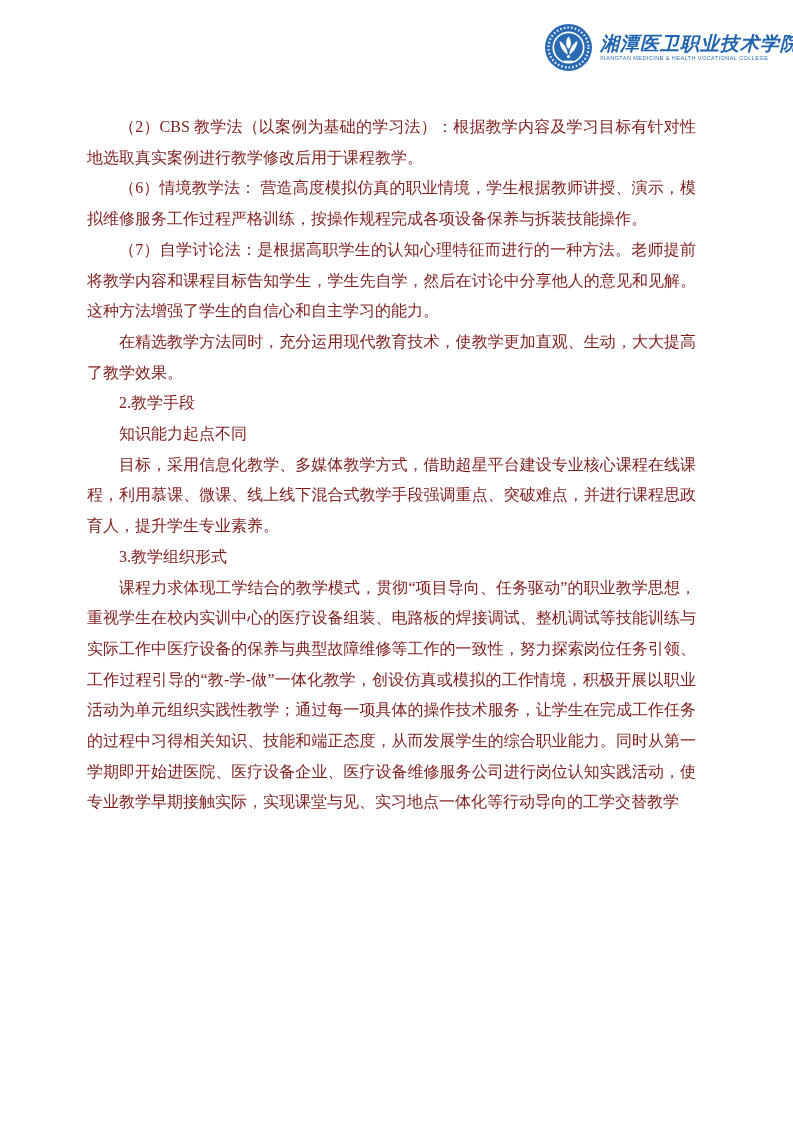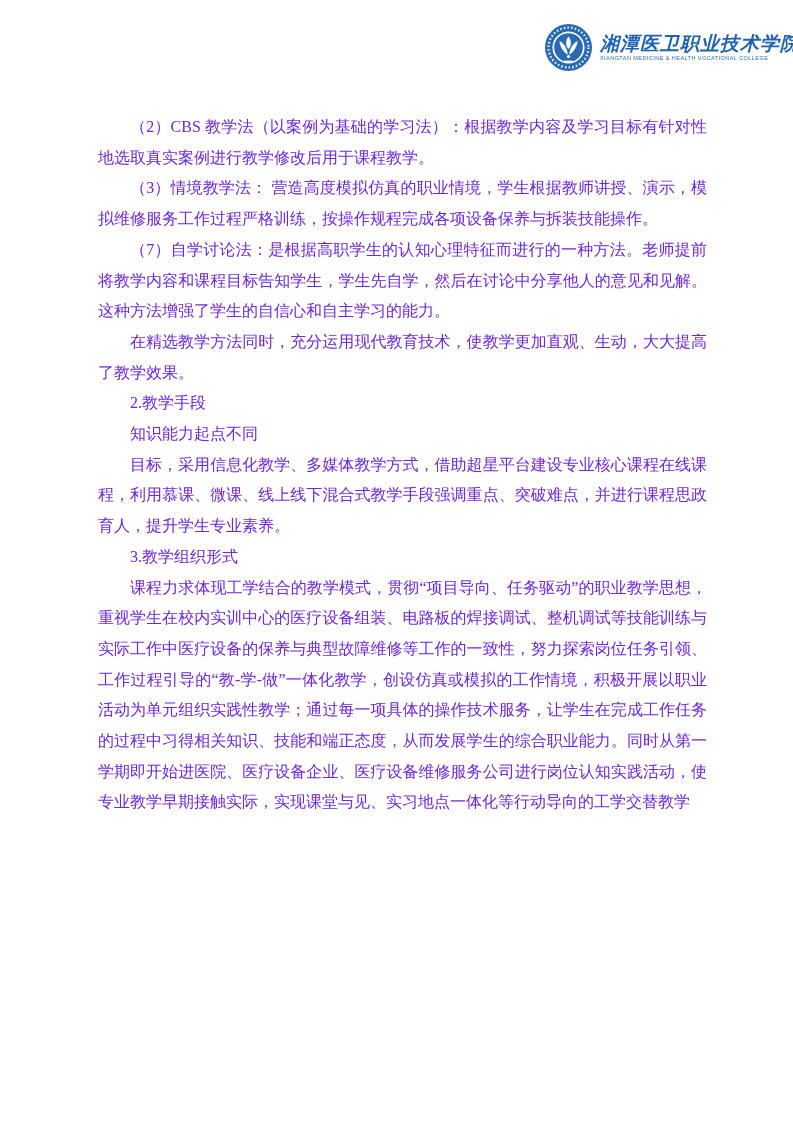--- a/index.html
+++ b/index.html
@@ -49,26 +49,26 @@
     font-family: "Liberation Sans", sans-serif;
     font-size: 5.5px;
     color: #2b6cb4;
     letter-spacing: 0.45px;
     margin-top: 2px;
     white-space: nowrap;
   }
   
   .content {
     position: absolute;
-    left: 98px;
+    left: 87px;
     top: 112px;
     width: 609px;
     font-size: 16px;
     line-height: 30.7px;
-    color: #6d28d9;
+    color: #7f1d1d;
     text-align: justify;
   }
   .content p {
     margin: 0;
     padding: 0;
     text-indent: 2em;
   }
   
   .page-footer {
     position: absolute;
@@ -104,21 +104,21 @@
       <div class="logo-text">
         <div class="logo-zh">湘潭医卫职业技术学院</div>
         <div class="logo-en">XIANGTAN MEDICINE &amp; HEALTH VOCATIONAL COLLEGE</div>
       </div>
     </div>
   </header>
 
   <main class="content">
 
   <p>（2）CBS 教学法（以案例为基础的学习法）：根据教学内容及学习目标有针对性地选取真实案例进行教学修改后用于课程教学。</p>
-      <p>（3）情境教学法： 营造高度模拟仿真的职业情境，学生根据教师讲授、演示，模拟维修服务工作过程严格训练，按操作规程完成各项设备保养与拆装技能操作。</p>
+      <p>（6）情境教学法： 营造高度模拟仿真的职业情境，学生根据教师讲授、演示，模拟维修服务工作过程严格训练，按操作规程完成各项设备保养与拆装技能操作。</p>
       <p>（7）自学讨论法：是根据高职学生的认知心理特征而进行的一种方法。老师提前将教学内容和课程目标告知学生，学生先自学，然后在讨论中分享他人的意见和见解。这种方法增强了学生的自信心和自主学习的能力。</p>
       <p>在精选教学方法同时，充分运用现代教育技术，使教学更加直观、生动，大大提高了教学效果。</p>
       <p>2.教学手段</p>
       <p>知识能力起点不同</p>
       <p>目标，采用信息化教学、多媒体教学方式，借助超星平台建设专业核心课程在线课程，利用慕课、微课、线上线下混合式教学手段强调重点、突破难点，并进行课程思政育人，提升学生专业素养。</p>
       <p>3.教学组织形式</p>
       <p>课程力求体现工学结合的教学模式，贯彻“项目导向、任务驱动”的职业教学思想，重视学生在校内实训中心的医疗设备组装、电路板的焊接调试、整机调试等技能训练与实际工作中医疗设备的保养与典型故障维修等工作的一致性，努力探索岗位任务引领、工作过程引导的“教-学-做”一体化教学，创设仿真或模拟的工作情境，积极开展以职业活动为单元组织实践性教学；通过每一项具体的操作技术服务，让学生在完成工作任务的过程中习得相关知识、技能和端正态度，从而发展学生的综合职业能力。同时从第一学期即开始进医院、医疗设备企业、医疗设备维修服务公司进行岗位认知实践活动，使专业教学早期接触实际，实现课堂与见、实习地点一体化等行动导向的工学交替教学</p>
     </main>
 
 

